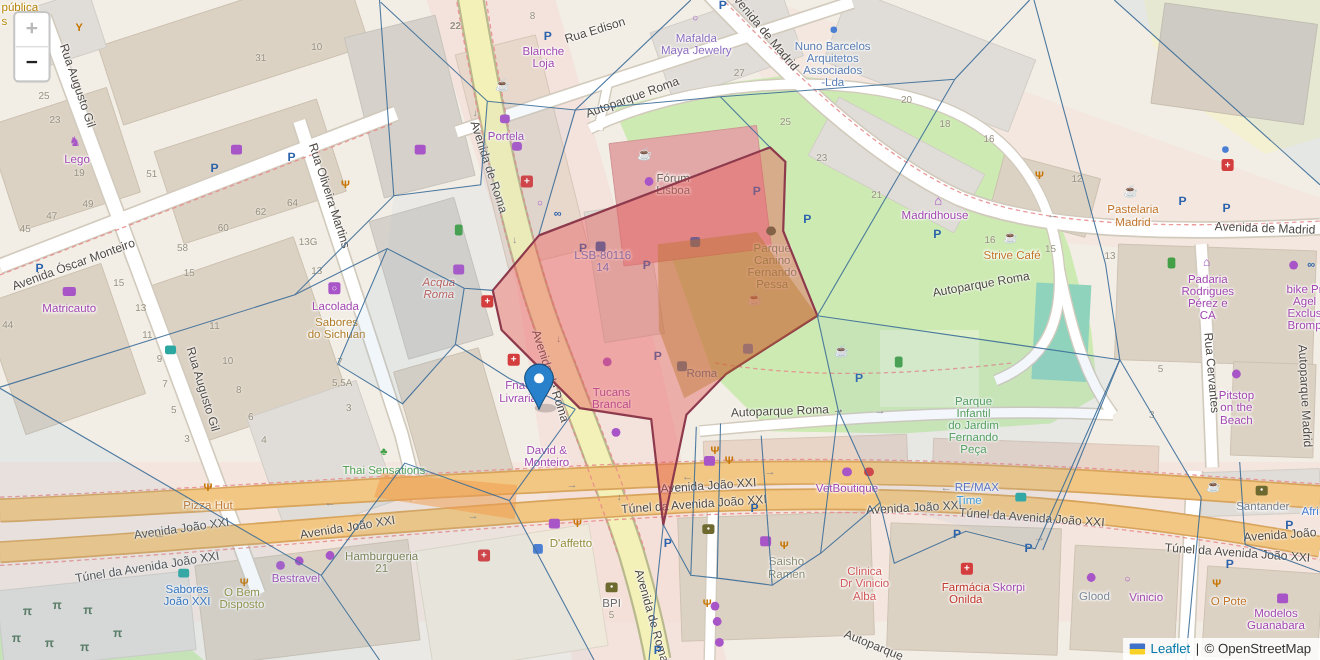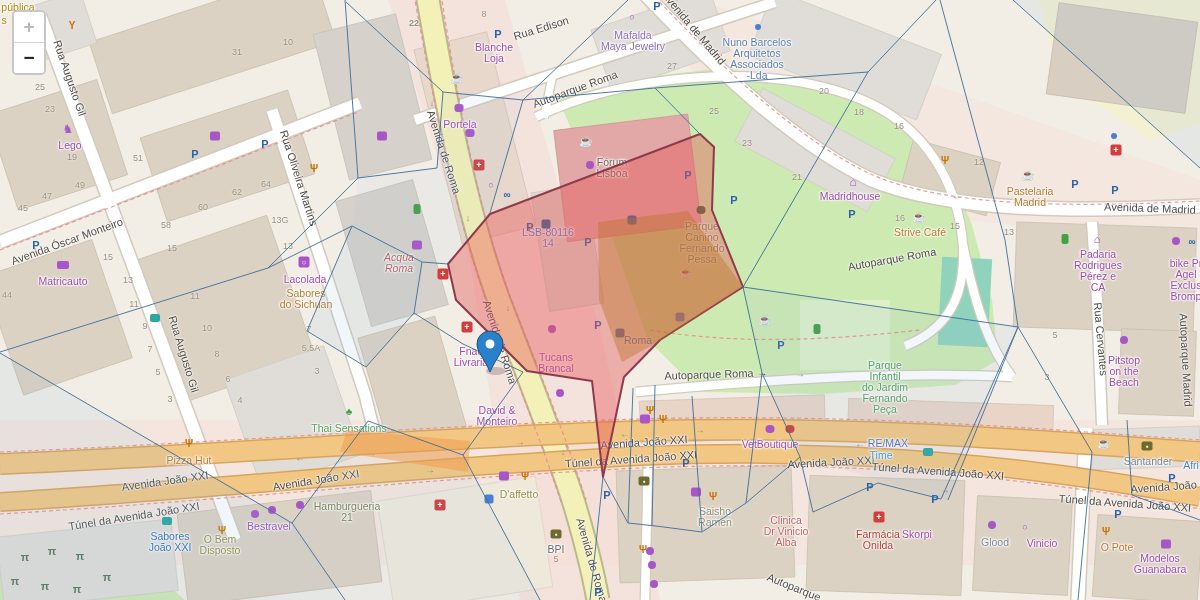--- a/index.html
+++ b/index.html
@@ -560,13 +560,19 @@
     <ellipse cx="496" cy="371" rx="10" ry="4" fill="rgba(0,0,0,0.18)"></ellipse>
     <path d="M490 372 C 484 358 477 352 477 344 A 13 13 0 1 1 503 344 C 503 352 496 358 490 372 Z" fill="#2a81cb" stroke="#19527f" stroke-width="1"></path>
     <circle cx="490" cy="344" r="4.5" fill="#ffffff"></circle>
   </svg>
 
   <div id="zoomctl">
     <div class="zbtn dis">+</div>
     <div class="zbtn">−</div>
   </div>
 
+  <div id="attrib">
+    <span class="flag"></span>
+    <span class="lnk">Leaflet</span>
+    <span>|</span>
+    <span class="osm">© OpenStreetMap</span>
+  </div>
 </div>
 
 </body></html>

